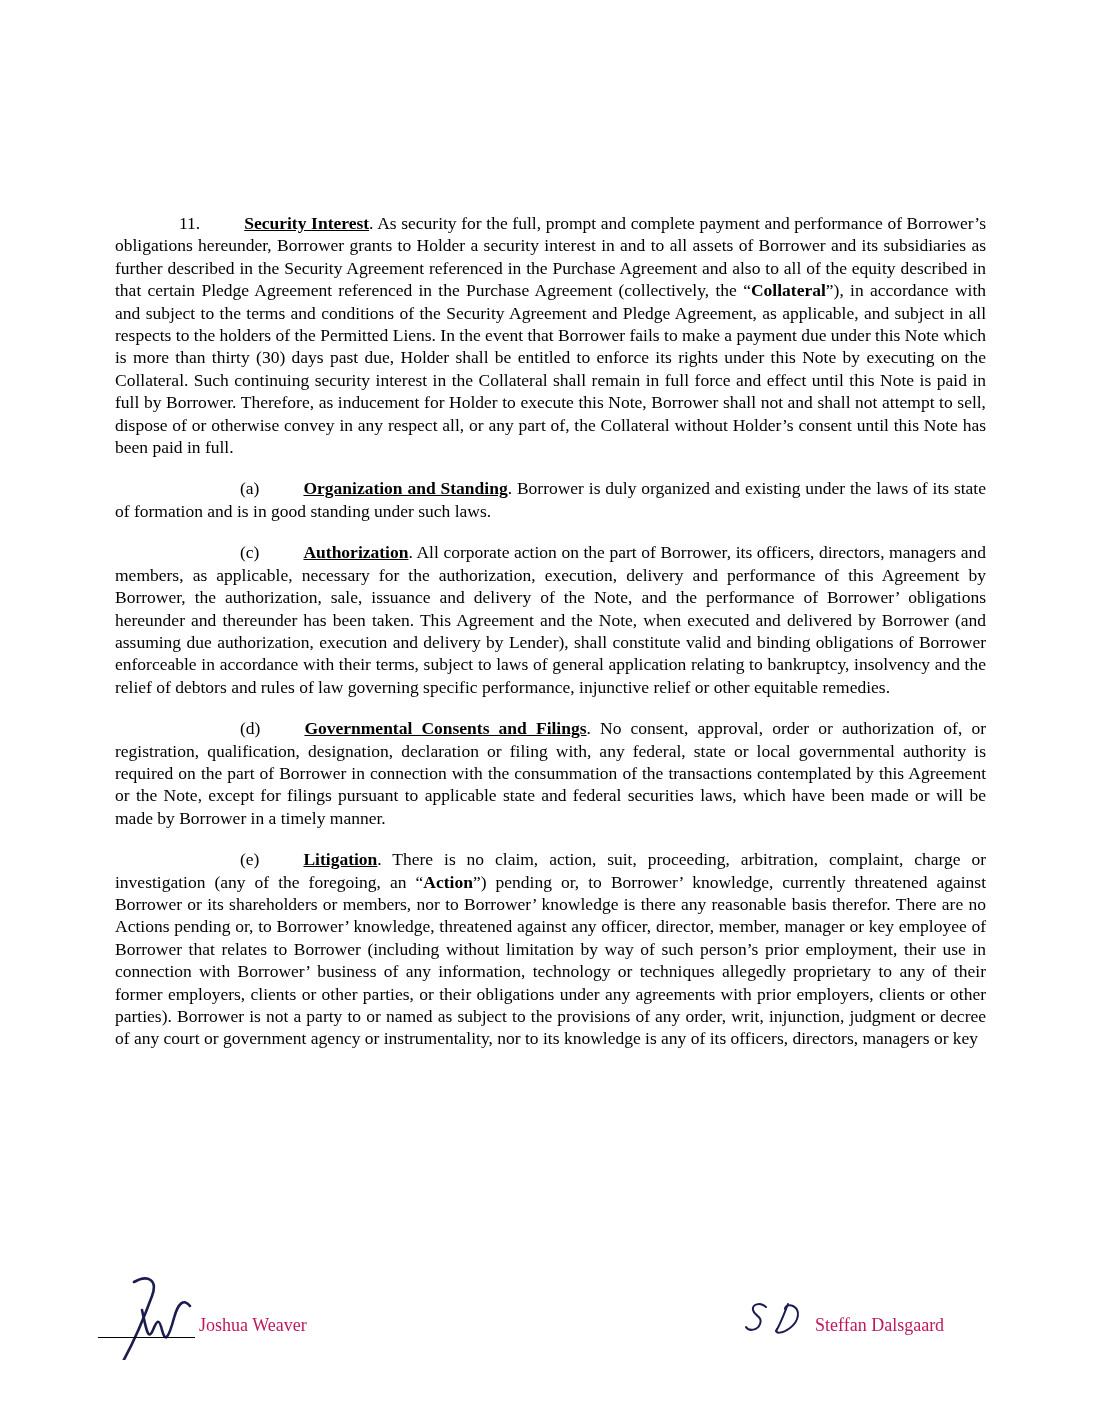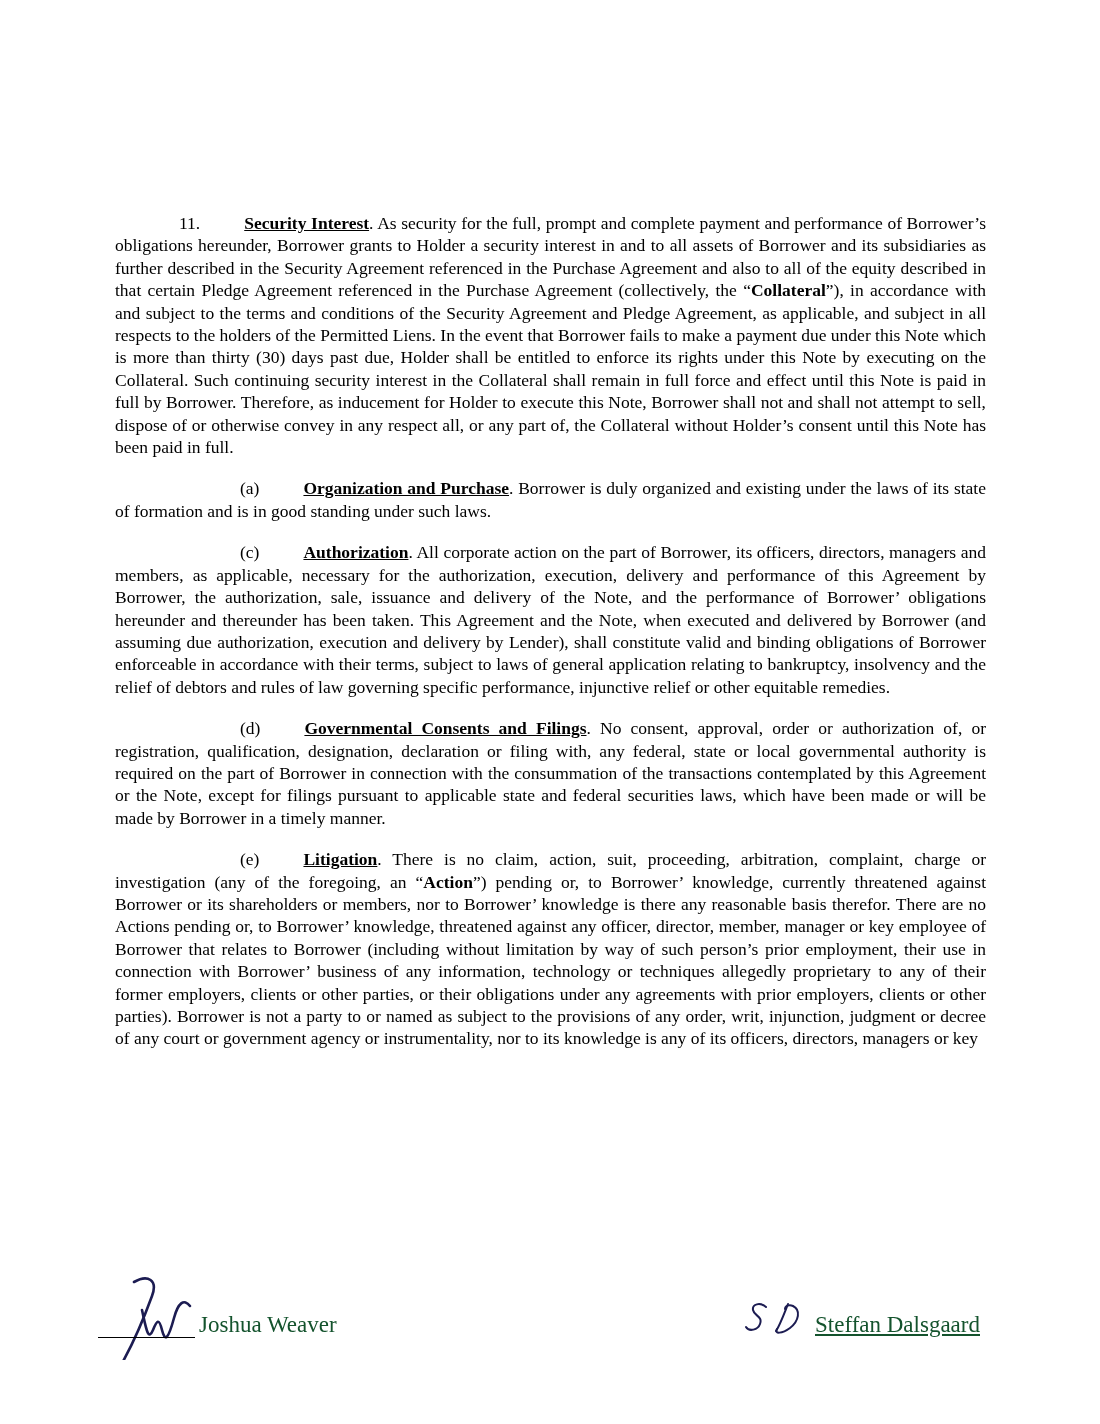--- a/index.html
+++ b/index.html
@@ -39,34 +39,34 @@
   .sig-underline {
     position: absolute;
     left: 98px;
     top: 1337px;
     width: 97px;
     height: 0;
     border-top: 1.5px solid #000;
   }
   .sig-name {
     position: absolute;
-    font-size: 23px;
+    font-size: 18px;
     line-height: 22.4px;
-    color: #14532d;
+    color: #be185d;
   }
   .sig-name-left  { left: 199px; top: 1314px; }
-  .sig-name-right { left: 815px; top: 1314px; text-decoration: underline; }
+  .sig-name-right { left: 815px; top: 1314px; }
 </style>
 </head>
 <body>
 
 <div class="page">
   <div class="content">
     <p class="para p-sec"><span class="run-text">11.</span><span class="run-tab"></span><span class="run-boldu">Security Interest</span><span class="run-text">. As security for the full, prompt and complete payment and performance of Borrower’s obligations hereunder, Borrower grants to Holder a security interest in and to all assets of Borrower and its subsidiaries as further described in the Security Agreement referenced in the Purchase Agreement and also to all of the equity described in that certain Pledge Agreement referenced in the Purchase Agreement (collectively, the “</span><span class="run-bold">Collateral</span><span class="run-text">”), in accordance with and subject to the terms and conditions of the Security Agreement and Pledge Agreement, as applicable, and subject in all respects to the holders of the Permitted Liens. In the event that Borrower fails to make a payment due under this Note which is more than thirty (30) days past due, Holder shall be entitled to enforce its rights under this Note by executing on the Collateral. Such continuing security interest in the Collateral shall remain in full force and effect until this Note is paid in full by Borrower. Therefore, as inducement for Holder to execute this Note, Borrower shall not and shall not attempt to sell, dispose of or otherwise convey in any respect all, or any part of, the Collateral without Holder’s consent until this Note has been paid in full.</span></p>
-    <p class="para p-sub"><span class="run-text">(a)</span><span class="run-tab"></span><span class="run-boldu">Organization and Purchase</span><span class="run-text">.  Borrower is duly organized and existing under the laws of its state of formation and is in good standing under such laws.</span></p>
+    <p class="para p-sub"><span class="run-text">(a)</span><span class="run-tab"></span><span class="run-boldu">Organization and Standing</span><span class="run-text">.  Borrower is duly organized and existing under the laws of its state of formation and is in good standing under such laws.</span></p>
     <p class="para p-sub"><span class="run-text">(c)</span><span class="run-tab"></span><span class="run-boldu">Authorization</span><span class="run-text">.  All corporate action on the part of Borrower, its officers, directors, managers and members, as applicable, necessary for the authorization, execution, delivery and performance of this Agreement by Borrower, the authorization, sale, issuance and delivery of the Note, and the performance of Borrower’ obligations hereunder and thereunder has been taken.  This Agreement and the Note, when executed and delivered by Borrower (and assuming due authorization, execution and delivery by Lender), shall constitute valid and binding obligations of Borrower enforceable in accordance with their terms, subject to laws of general application relating to bankruptcy, insolvency and the relief of debtors and rules of law governing specific performance, injunctive relief or other equitable remedies.</span></p>
     <p class="para p-sub"><span class="run-text">(d)</span><span class="run-tab"></span><span class="run-boldu">Governmental Consents and Filings</span><span class="run-text">.  No consent, approval, order or authorization of, or registration, qualification, designation, declaration or filing with, any federal, state or local governmental authority is required on the part of Borrower in connection with the consummation of the transactions contemplated by this Agreement or the Note, except for filings pursuant to applicable state and federal securities laws, which have been made or will be made by Borrower in a timely manner.</span></p>
     <p class="para p-sub"><span class="run-text">(e)</span><span class="run-tab"></span><span class="run-boldu">Litigation</span><span class="run-text">.  There is no claim, action, suit, proceeding, arbitration, complaint, charge or investigation (any of the foregoing, an “</span><span class="run-bold">Action</span><span class="run-text">”) pending or, to Borrower’ knowledge, currently threatened against Borrower or its shareholders or members, nor to Borrower’ knowledge is there any reasonable basis therefor.  There are no Actions pending or, to Borrower’ knowledge, threatened against any officer, director, member, manager or key employee of Borrower that relates to Borrower (including without limitation by way of such person’s prior employment, their use in connection with Borrower’ business of any information, technology or techniques allegedly proprietary to any of their former employers, clients or other parties, or their obligations under any agreements with prior employers, clients or other parties).  Borrower is not a party to or named as subject to the provisions of any order, writ, injunction, judgment or decree of any court or government agency or instrumentality, nor to its knowledge is any of its officers, directors, managers or key</span></p>
   </div>
 
   <svg class="sig-svg sig-jw" viewBox="0 0 105 120" aria-hidden="true">
     <g fill="none" stroke="#1c1c52" stroke-width="2.6" stroke-linecap="round" stroke-linejoin="round">
       <path d="M 44 6 C 58 -2 68 4 62 20 C 54 42 40 76 22 104 C 14 116 4 118 7 106 C 9 97 15 91 25 87"></path>
       <path d="M 52 34 C 56 52 58 66 63 54 C 67 44 69 42 72 54 C 75 66 78 64 84 42 C 88 27 94 22 100 30"></path>
     </g>

